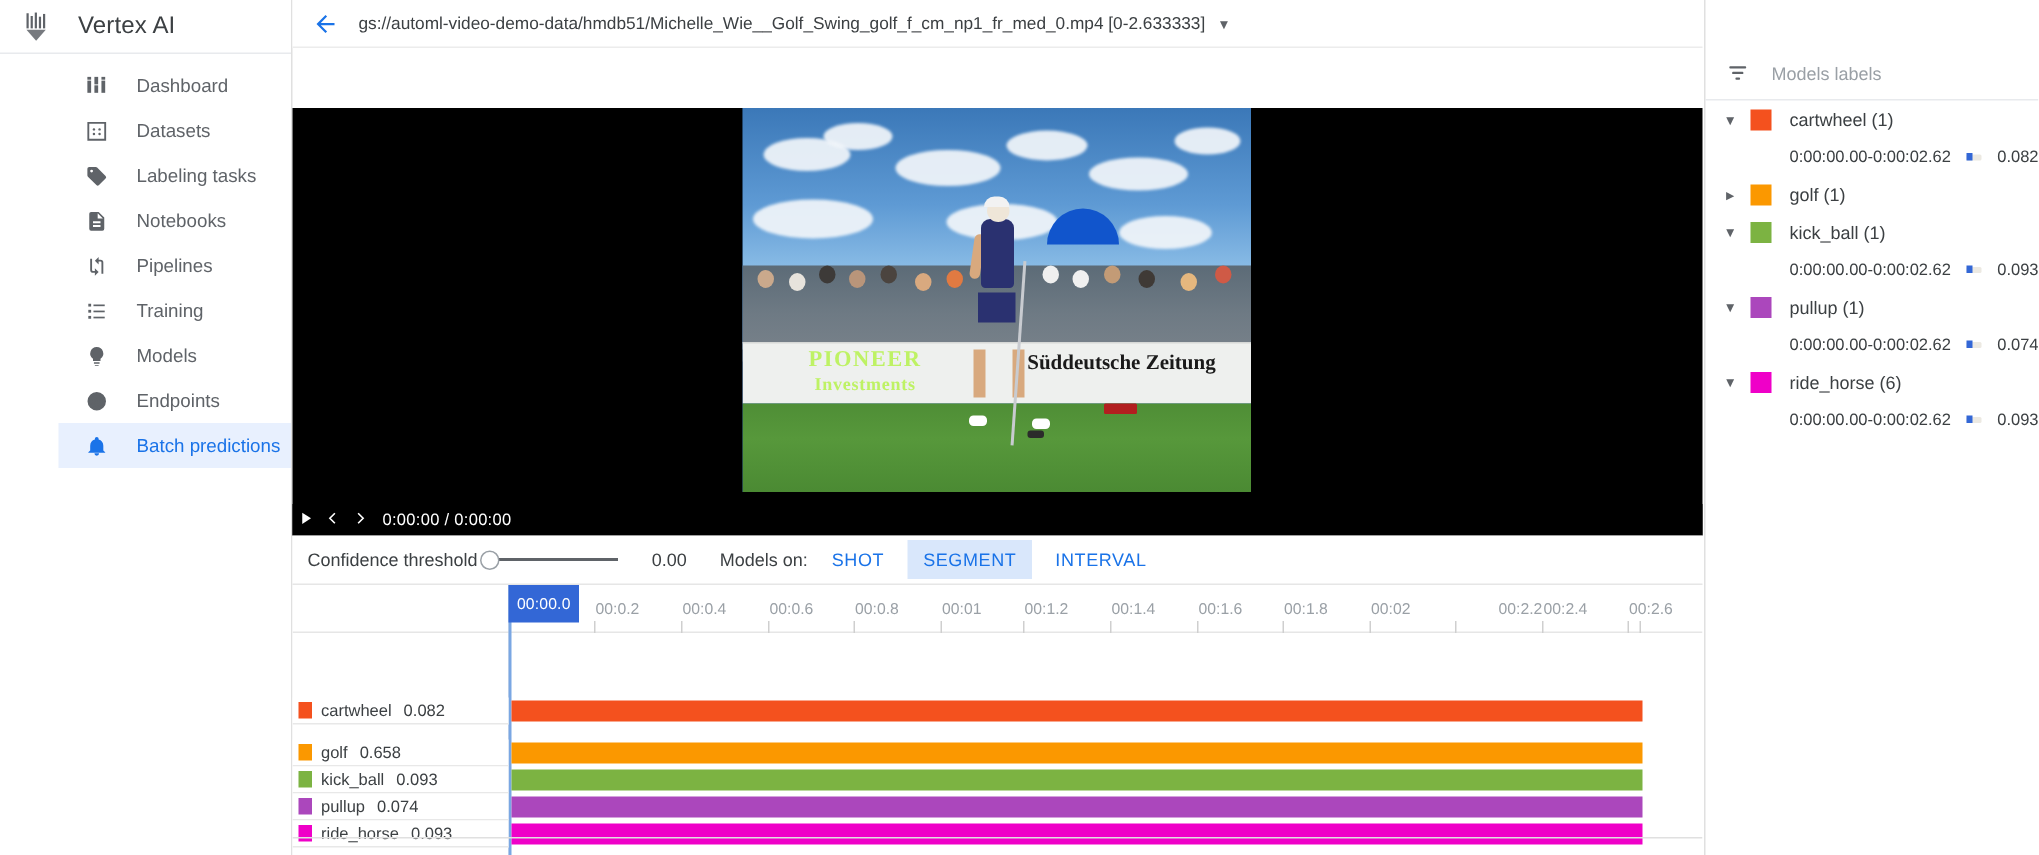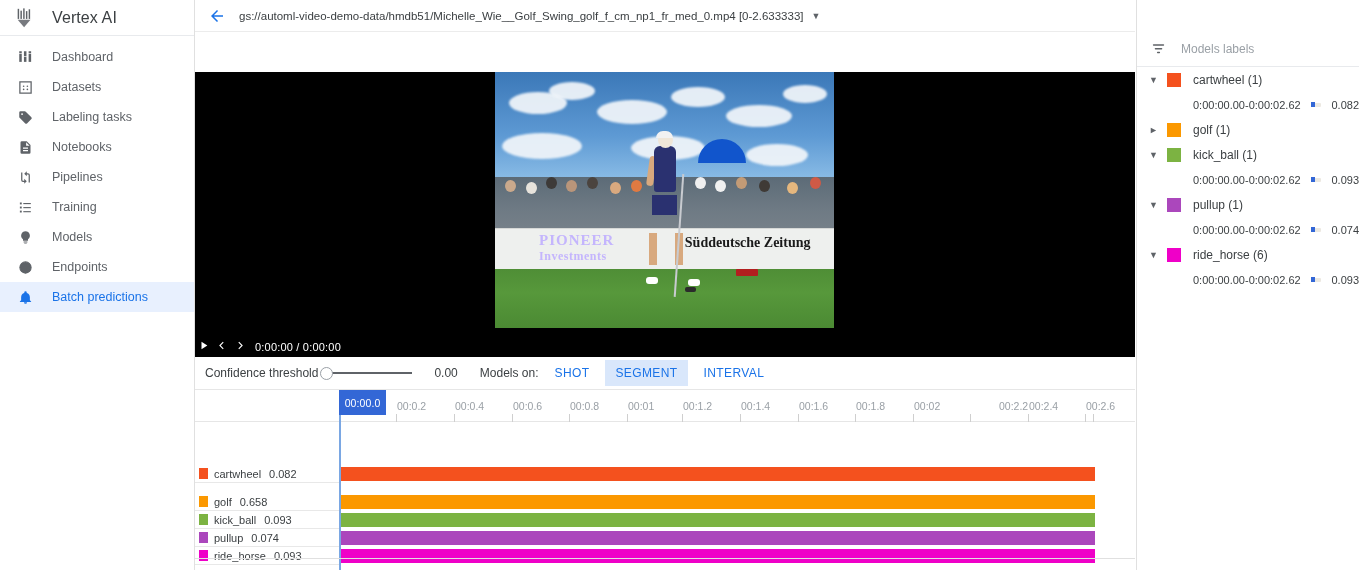--- a/index.html
+++ b/index.html
@@ -19,21 +19,21 @@
     background: #fff; border-right: 1px solid #e0e0e0;
   }
   #brand {
     height: 36px; display: flex; align-items: center; padding-left: 12px;
     border-bottom: 1px solid #e8eaed;
   }
   #brand .logo { width: 26px; height: 26px; display:flex; align-items:center; justify-content:center; }
   #brand .brand-text {
     margin-left: 14px; font-size: 16px; color: #3c4043; letter-spacing: .1px;
   }
-  .nav-list { padding-top: 6px; }
+  .nav-list { padding-top: 6px; margin-left: 39px; }
   .nav-item {
     display: flex; align-items: center; height: 30px;
     padding-left: 12px; cursor: pointer; color: #5f6368; font-size: 12.5px;
   }
   .nav-item .nav-icon {
     width: 26px; height: 20px; display:flex; align-items:center; justify-content:center;
     flex: 0 0 26px;
   }
   .nav-item .nav-label { margin-left: 14px; white-space: nowrap; }
   .nav-item.active { background: #e8f0fe; color: #1a73e8; }
@@ -64,21 +64,21 @@
   
   .sky { position:absolute; left:0; top:0; width:100%; height:63%;
     background: linear-gradient(#3b78b8 0%, #5e9ad4 40%, #8fc0e8 70%, #bcd9ef 100%); }
   .cloud { position:absolute; background:#f2f6fa; border-radius:50%; opacity:.92; filter: blur(1px); }
   .crowd { position:absolute; left:0; top:41%; width:100%; height:25%;
     background: linear-gradient(#5c6b77 0%, #6e7a84 50%, #7a838b 100%); }
   .head { position:absolute; border-radius:50%; }
   .banner { position:absolute; left:0; top:61%; width:100%; height:16%; background:#eef0ee;
     border-top:1px solid #d6d8d6; }
   .banner-text-left { position:absolute; left:13%; top:62.5%; font-family:"Liberation Serif", serif;
-    color:#c4b5fd; font-size:15px; font-weight:700; letter-spacing:1px; }
+    color:#bef264; font-size:15px; font-weight:700; letter-spacing:1px;text-align:center; }
   .banner-text-left small { display:block; font-size:12px; font-weight:700; letter-spacing:.5px; }
   .banner-text-right { position:absolute; left:56%; top:63.5%; font-family:"Liberation Serif", serif;
     color:#1a1a1a; font-size:14px; font-weight:700; }
   .grass { position:absolute; left:0; top:77%; width:100%; height:23%;
     background: linear-gradient(#4f8e36 0%, #57983b 40%, #4b8a33 100%); }
   .umbrella { position:absolute; left:60%; top:26%; width:48px; height:24px;
     background:#1155cc; border-radius:24px 24px 0 0; }
   .golfer-body { position:absolute; left:47%; top:29%; width:22px; height:46px;
     background:#2a3170; border-radius:6px 6px 3px 3px; }
   .golfer-skirt { position:absolute; left:46.3%; top:48%; width:25px; height:20px; background:#2a3170; }

